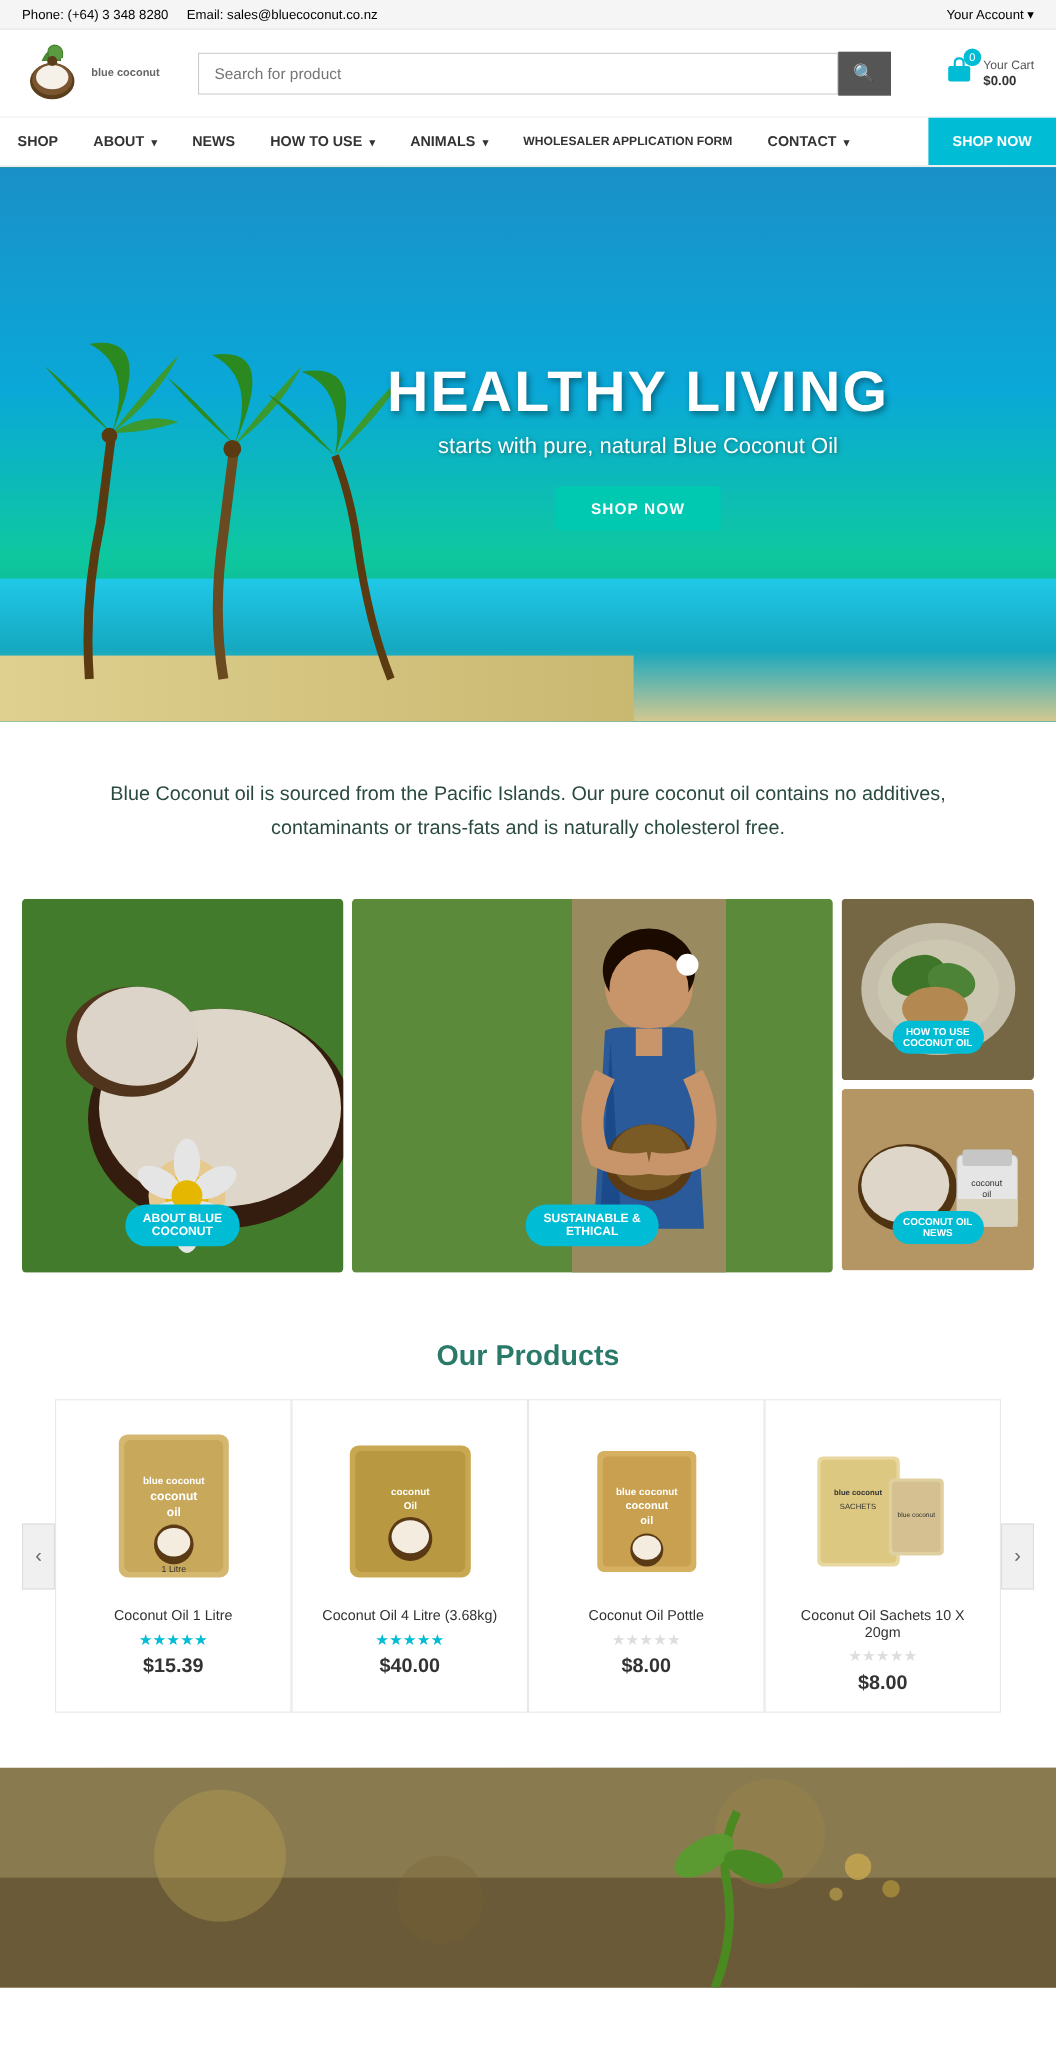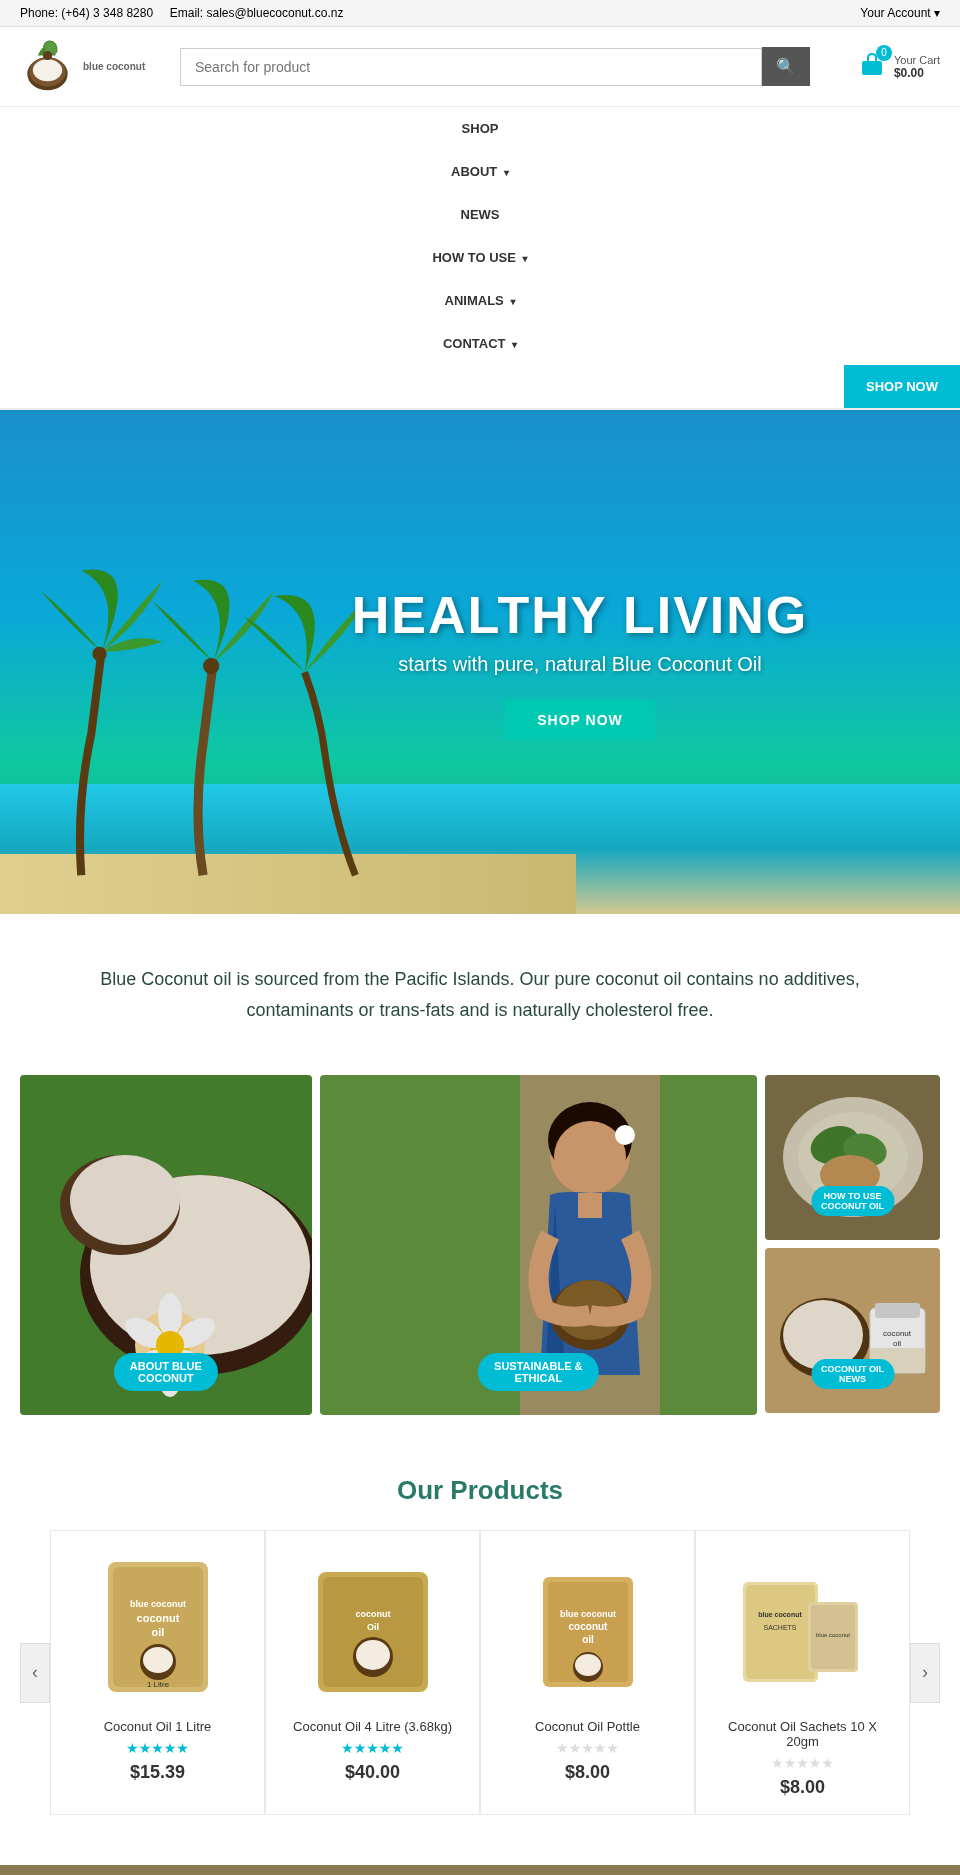--- a/index.html
+++ b/index.html
@@ -86,21 +86,20 @@
       align-items: center;
       justify-content: center;
     }
 
     
     .nav {
       background: #fff;
       border-bottom: 2px solid #eee;
       display: flex;
       align-items: center;
-      flex-direction: column;
     }
     .nav-item {
       padding: 14px 16px;
       font-size: 13px;
       font-weight: bold;
       color: #333;
       cursor: pointer;
       text-transform: uppercase;
       white-space: nowrap;
       position: relative;
@@ -330,20 +329,21 @@
     </div>
   </div>
 </div>
 
 <nav class="nav">
   <div class="nav-item">SHOP</div>
   <div class="nav-item">ABOUT <span class="arrow">▾</span></div>
   <div class="nav-item">NEWS</div>
   <div class="nav-item">HOW TO USE <span class="arrow">▾</span></div>
   <div class="nav-item">ANIMALS <span class="arrow">▾</span></div>
+  <div class="nav-item" style="font-size:11px;">WHOLESALER APPLICATION FORM</div>
   <div class="nav-item">CONTACT <span class="arrow">▾</span></div>
   <div class="nav-item shop-now">SHOP NOW</div>
 </nav>
 
 <div class="hero">
 
   <div style="position:absolute;inset:0;background:linear-gradient(to bottom, #1a90c8 0%, #0aa8d8 40%, #0ec8a0 70%, #0d9a70 100%);"></div>
 
   <div style="position:absolute;bottom:0;left:0;right:0;height:130px;background:linear-gradient(to bottom, #20c8e8 0%, #15a8c0 50%, #d4c890 100%);"></div>
 

